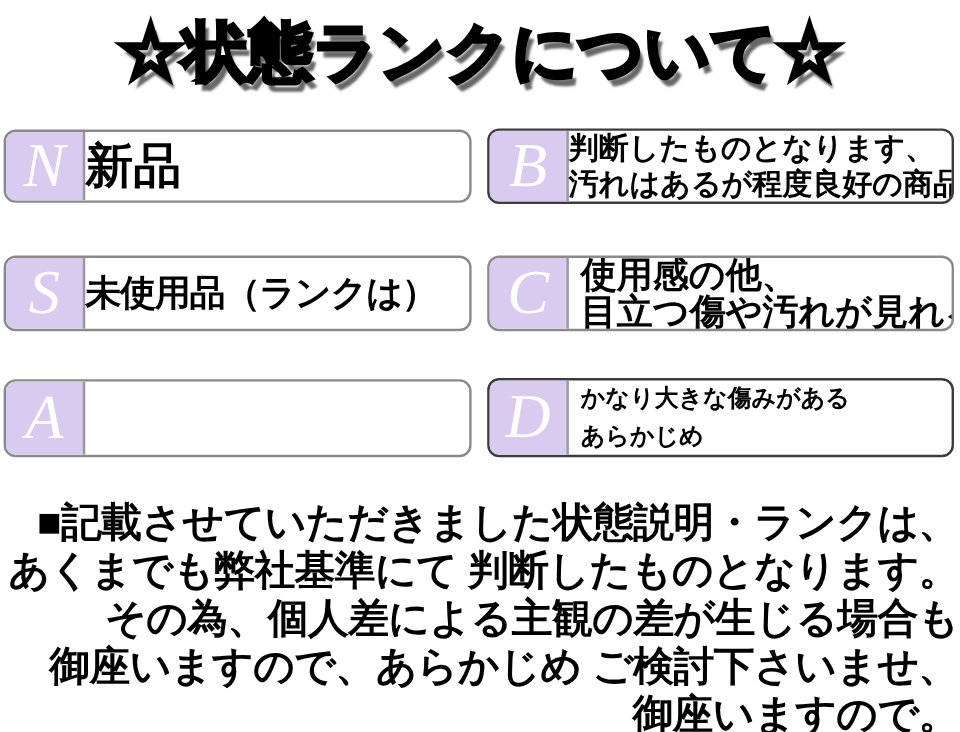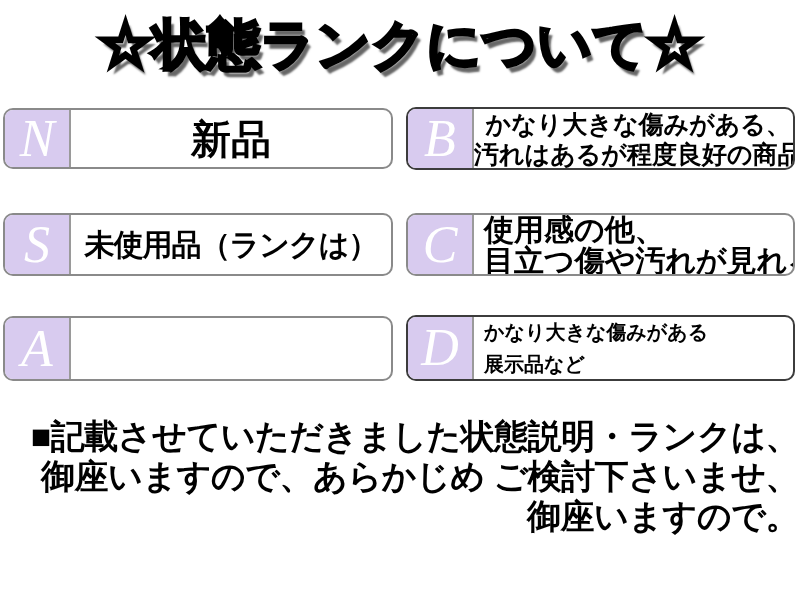--- a/index.html
+++ b/index.html
@@ -36,21 +36,21 @@
     background:var(--badge_bg,#d8cbef);
     border-right:2px solid var(--divider,#9a9a9a);
     display:flex; align-items:center; justify-content:center;
   }
   .badge .letter {
     font-family:"Liberation Serif", serif; font-style:italic;
     font-size:52px; line-height:52px; color:var(--badge_letter,#ffffff);
   }
   .desc {
     flex:1 1 auto; display:flex; flex-direction:column;
-    justify-content:center; align-items:center;
+    justify-content:center; align-items:flex-start;
     color:var(--text,#000000); font-weight:bold;
   }
   .desc.left-align { align-items:flex-start; padding-left:10px; }
   .desc .dline { white-space:nowrap; }
   .fs-n .dline { font-size:40px; line-height:44px; }
   .fs-s .dline { font-size:30px; line-height:34px; letter-spacing:-1px; }
   .fs-a .dline { font-size:28px; line-height:32px; }
   .fs-b .dline { font-size:25px; line-height:30px; }
   .fs-c .dline { font-size:30px; line-height:31px; }
   .fs-d .dline { font-size:20px; line-height:32px; }
@@ -93,44 +93,46 @@
     <div class="badge">
       <span class="letter">A</span>
     </div>
   </div>
 
   <div class="rank-box dark pos-b">
     <div class="badge">
       <span class="letter">B</span>
     </div>
     <div class="desc fs-b">
-      <span class="dline">かなり大きな傷みがある、</span>
+      <span class="dline">判断したものとなります、</span>
       <span class="dline">汚れはあるが程度良好の商品</span>
     </div>
   </div>
 
   <div class="rank-box pos-c">
     <div class="badge">
       <span class="letter">C</span>
     </div>
     <div class="desc left-align fs-c">
       <span class="dline">使用感の他、</span>
       <span class="dline">目立つ傷や汚れが見れる商品</span>
     </div>
   </div>
 
   <div class="rank-box dark pos-d">
     <div class="badge">
       <span class="letter">D</span>
     </div>
     <div class="desc left-align fs-d">
       <span class="dline">かなり大きな傷みがある</span>
-      <span class="dline">展示品など</span>
+      <span class="dline">あらかじめ</span>
     </div>
   </div>
 
   <div class="note">
     <div class="nline">■記載させていただきました状態説明・ランクは、</div>
+    <div class="nline">あくまでも弊社基準にて 判断したものとなります。</div>
+    <div class="nline">その為、個人差による主観の差が生じる場合も</div>
     <div class="nline">御座いますので、あらかじめ ご検討下さいませ、</div>
     <div class="nline">御座いますので。</div>
   </div>
 
 </div>
 
 </body></html>

